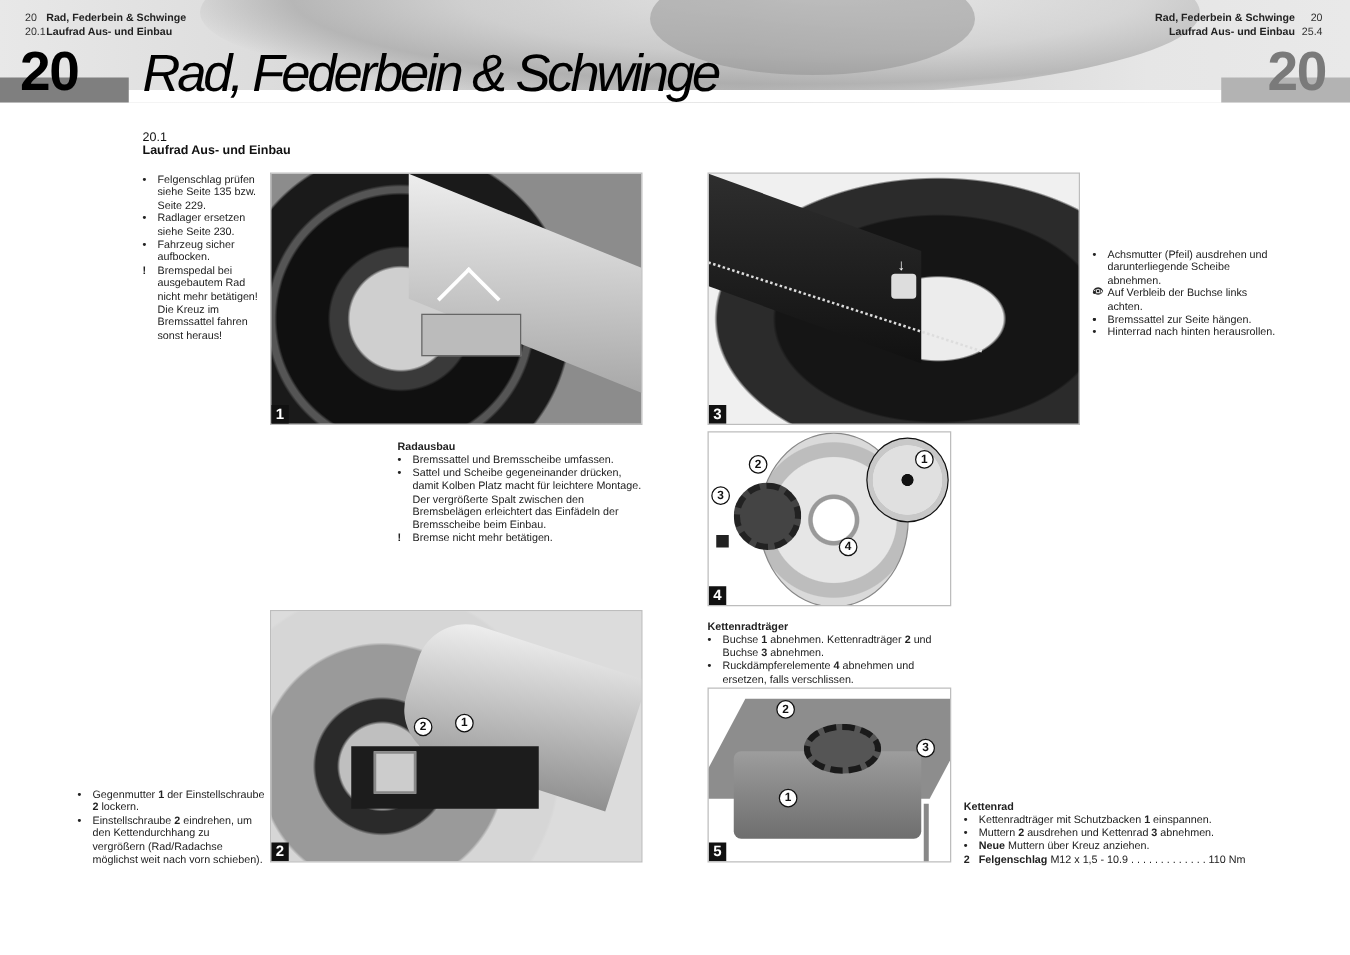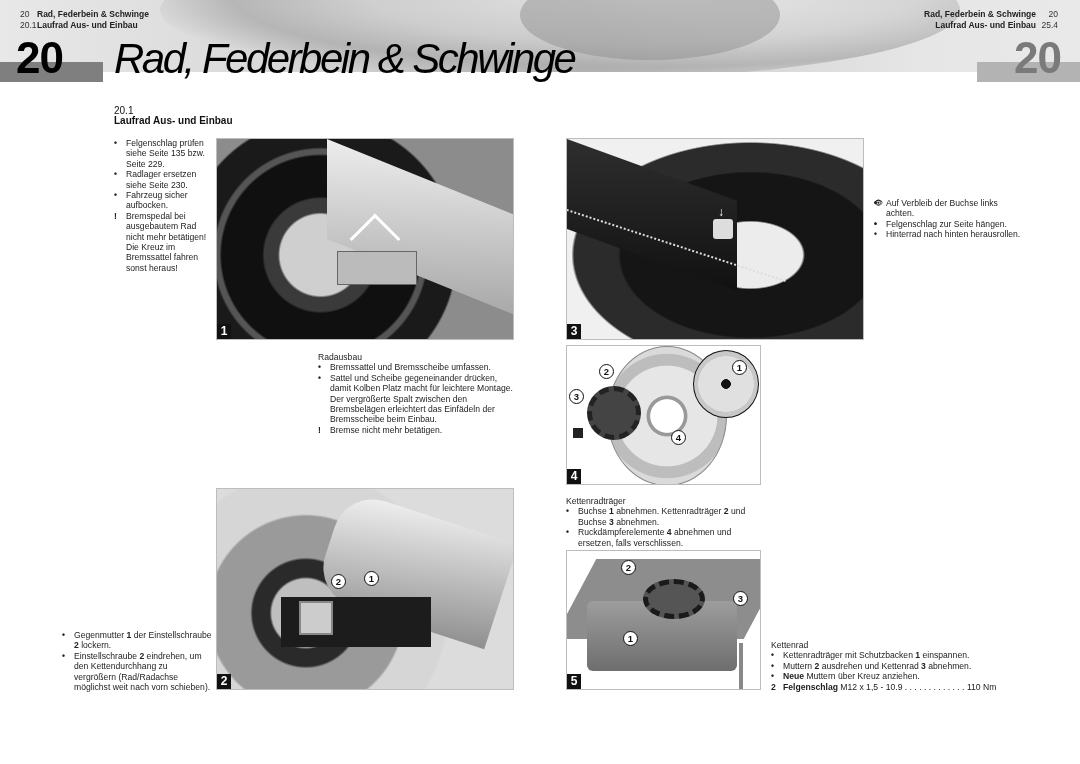--- a/index.html
+++ b/index.html
@@ -18,21 +18,21 @@
 .chap-left-num{position:absolute;left:16px;top:34px;font-size:44px;font-weight:bold;color:#000;letter-spacing:-1px;line-height:48px}
 .chap-title{position:absolute;left:114px;top:34px;font-size:42px;font-style:italic;font-family:"Liberation Sans",sans-serif;letter-spacing:-2.5px;color:#000;line-height:50px;font-weight:normal}
 .chap-right-bar{position:absolute;left:977px;top:62px;width:103px;height:20px;background:#b3b3b3}
 .chap-right-num{position:absolute;left:1014px;top:34px;font-size:44px;font-weight:bold;color:#7a7a7a;letter-spacing:-1px;line-height:48px}
 .sec-num{position:absolute;left:114px;top:105px;font-size:10px;color:#111}
 .sec-title{position:absolute;left:114px;top:115px;font-size:10px;font-weight:bold;color:#111}
 .text{position:absolute;font-size:8.6px;line-height:10.4px;color:#222}
 .text ul{list-style:none}
 .text li{position:relative;padding-left:12px}
 .text li .mk{position:absolute;left:0;top:0;width:10px;font-weight:bold}
-.text h4{font-size:8.6px;font-weight:normal;margin-bottom:0}
+.text h4{font-size:8.6px;font-weight:bold;margin-bottom:0}
 .fig{position:absolute;border:1px solid #bdbdbd;overflow:hidden;background:#777}
 .fig .tag{position:absolute;left:0;bottom:0;background:#111;color:#fff;font-size:12px;font-weight:bold;width:14px;height:15px;line-height:15px;text-align:center}
 .callout{position:absolute;width:15px;height:15px;border-radius:50%;border:1.3px solid #111;background:#fff;font-size:9.5px;font-weight:bold;text-align:center;line-height:13px;color:#111}
 .foot{position:absolute;top:762px;font-size:8.5px;font-weight:bold;color:#111}
 </style>
 </head>
 <body>
 
 <div class="header">
   <div class="moto"></div>
@@ -103,25 +103,25 @@
 <div class="fig" style="left:566px;top:138px;width:298px;height:202px;background:radial-gradient(ellipse at 62% 58%,#ececec 0 20%,#151515 21% 50%,#2b2b2b 51% 68%,#f0f0f0 69%);">
   <div style="position:absolute;left:0;top:0;width:170px;height:90px;background:linear-gradient(160deg,#2e2e2e,#111);transform:skewY(20deg);transform-origin:0 0"></div>
   <div style="position:absolute;left:0;top:70px;width:230px;height:4px;border-top:2px dotted #ddd;transform:rotate(18deg);transform-origin:0 0"></div>
   <div style="position:absolute;left:146px;top:80px;width:20px;height:20px;background:#ddd;border-radius:3px"></div>
   <div style="position:absolute;left:151px;top:66px;color:#fff;font-size:12px;font-weight:bold">↓</div>
   <div class="tag">3</div>
 </div>
 
 <div class="text" style="left:874px;top:198px;width:150px">
   <ul>
-    <li><span class="mk">•</span></li>
+    <li><span class="mk">•</span><span>Achsmutter (Pfeil) ausdrehen und darunterliegende Scheibe abnehmen.</span></li>
     <li><span class="mk">•</span></li>
     <li><span class="mk" style="font-size:7px">👁</span><span>Auf Verbleib der Buchse links achten.</span></li>
     <li><span class="mk">•</span></li>
-    <li><span class="mk">•</span><span>Felgenschlag zur Seite hängen.</span></li>
+    <li><span class="mk">•</span><span>Bremssattel zur Seite hängen.</span></li>
     <li><span class="mk">•</span><span>Hinterrad nach hinten herausrollen.</span></li>
   </ul>
 </div>
 
 <div class="fig" style="left:566px;top:345px;width:195px;height:140px;background:#fff">
   <div style="position:absolute;left:40px;top:0;width:120px;height:140px;border-radius:50%;background:radial-gradient(circle,#fff 0 18%,#999 19% 22%,#e6e6e6 23% 55%,#bdbdbd 56% 68%,#dadada 69%);border:1px solid #888"></div>
   <div style="position:absolute;left:20px;top:40px;width:54px;height:54px;border-radius:50%;border:5px dashed #222;background:#444"></div>
   <div style="position:absolute;left:6px;top:82px;width:10px;height:10px;background:#222"></div>
   <div style="position:absolute;left:126px;top:4px;width:66px;height:68px;border-radius:50%;border:1.5px solid #111;background:radial-gradient(circle,#111 0 10%,#e0e0e0 11% 60%,#c8c8c8 61%)"></div>
   <div class="callout" style="left:32px;top:18px">2</div>

